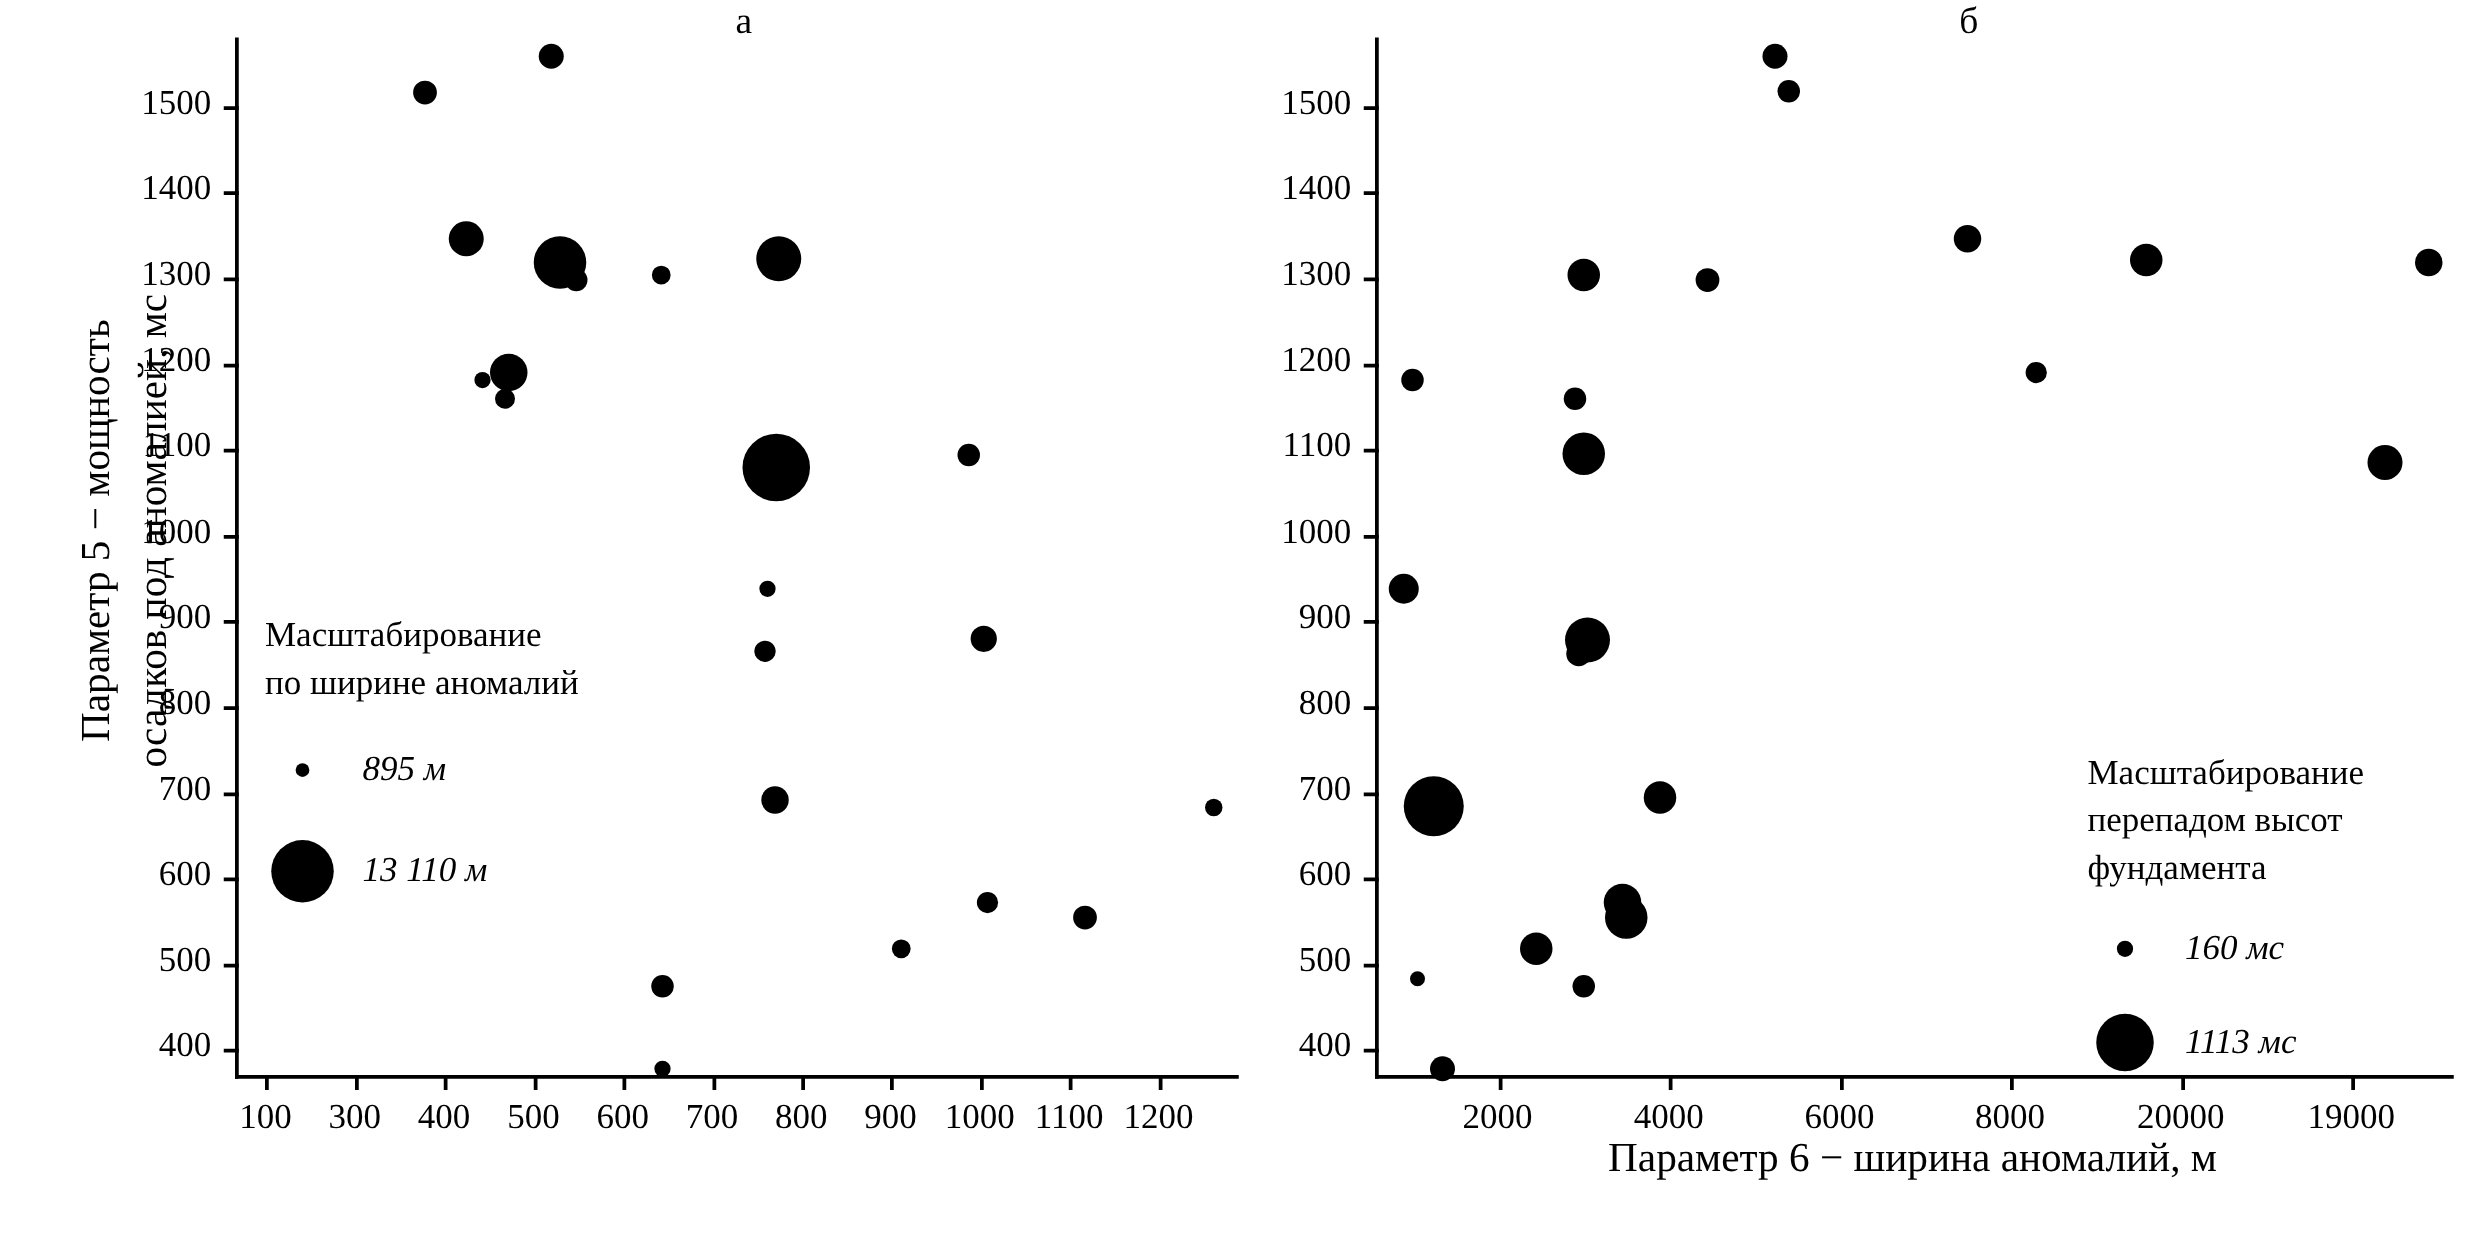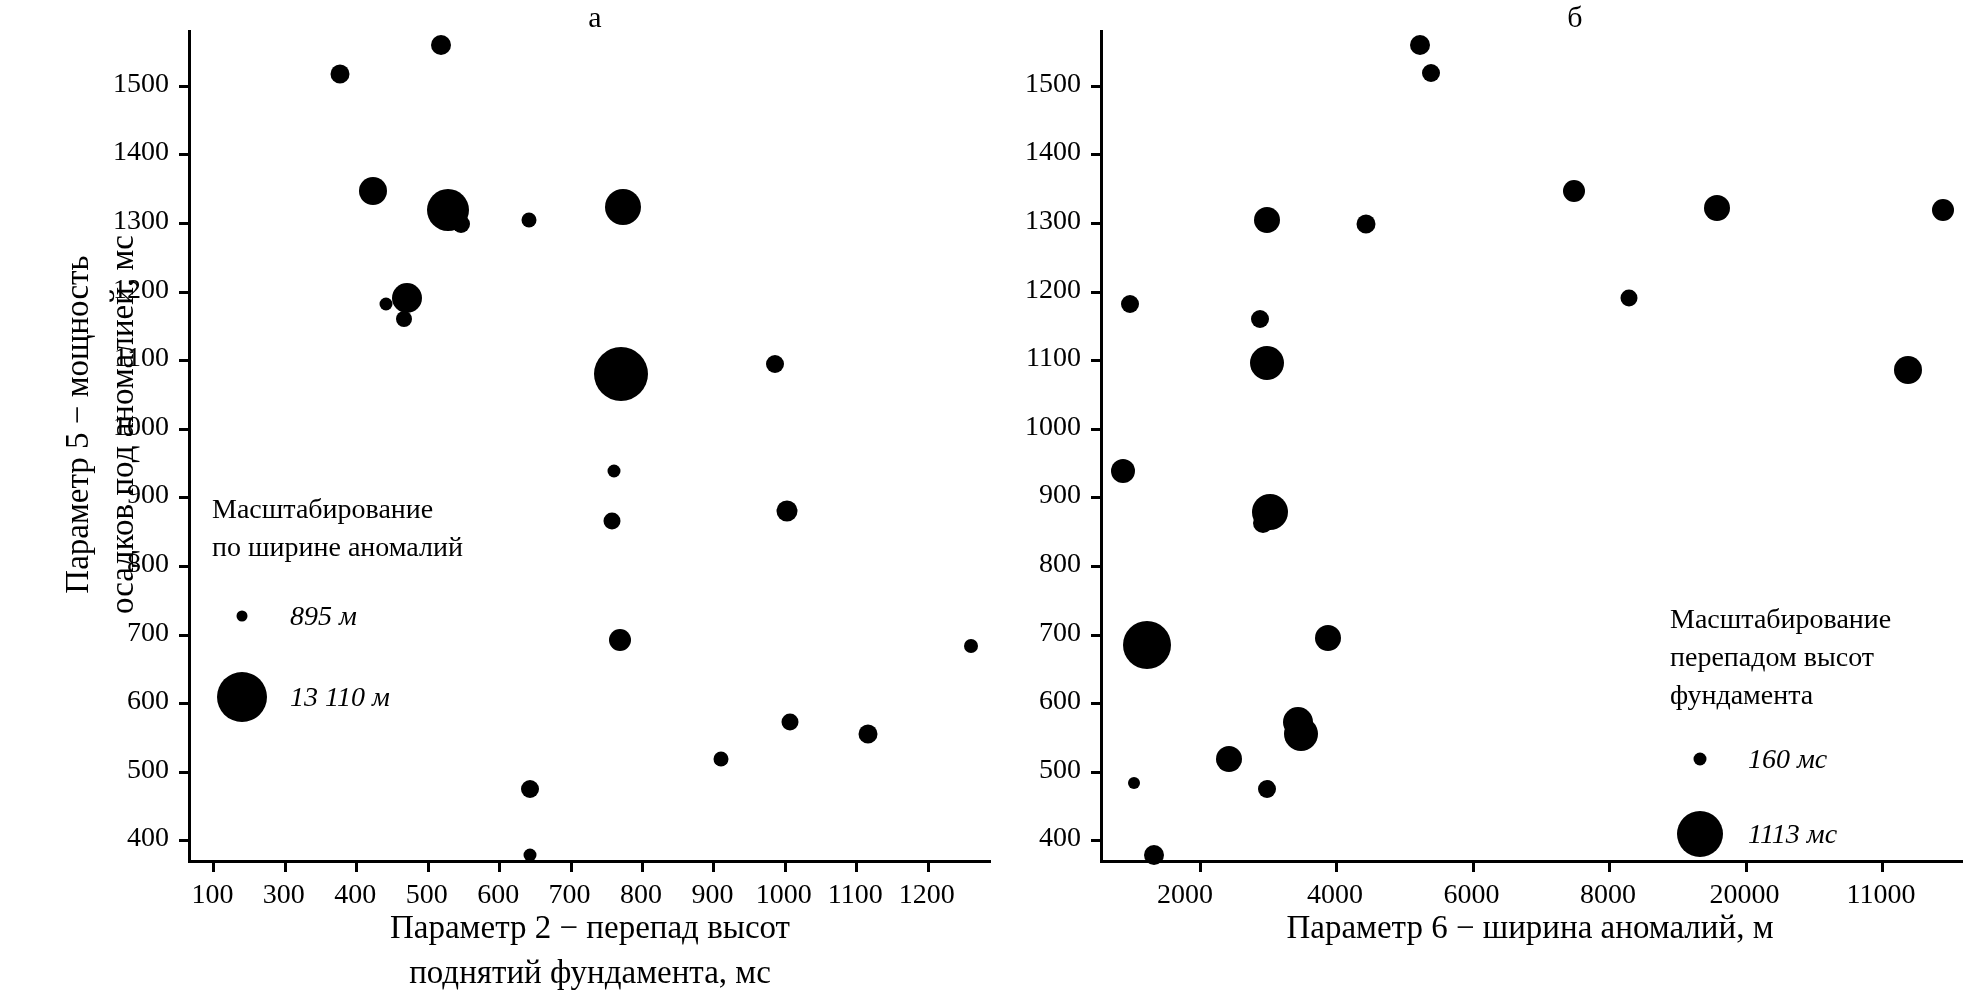--- a/index.html
+++ b/index.html
@@ -158,21 +158,20 @@
 </head>
 <body>
 
 <div id="root">
 
   <div class="panel" id="panel-a">
     <div class="panel-letter" id="letter-a">а</div>
 
     <div class="axis-title-y" id="ytitle-a">Параметр 5 − мощность<br>осадков под аномалией, мс</div>
 
-    <div class="axis-title-x" id="xtitle-a">Параметр 2 − перепад высот<br>поднятий фундамента, мс</div>
 
     <div class="plot-area" id="plot-a">
         <div class="tick-x" style="left: 21.4286px;"></div>
         <div class="xlab" style="left: 21.4286px;">100</div>
         <div class="tick-x" style="left: 92.8571px;"></div>
         <div class="xlab" style="left: 92.8571px;">300</div>
         <div class="tick-x" style="left: 164.286px;"></div>
         <div class="xlab" style="left: 164.286px;">400</div>
         <div class="tick-x" style="left: 235.714px;"></div>
         <div class="xlab" style="left: 235.714px;">500</div>
@@ -252,31 +251,31 @@
       </div>
     </div>
   </div>
 
   <div class="panel" id="panel-b">
     <div class="panel-letter" id="letter-b" style="left:555px">б</div>
   </div>
 
   <div class="plot-area" id="plot-b">
       <div class="tick-x" style="left: 95.5556px;"></div>
-      <div class="xlab" style="left: 82px;">2000</div>
+      <div class="xlab" style="left: 95px;">2000</div>
       <div class="tick-x" style="left: 232.063px;"></div>
       <div class="xlab" style="left: 232.063px;">4000</div>
       <div class="tick-x" style="left: 368.571px;"></div>
       <div class="xlab" style="left: 368.571px;">6000</div>
       <div class="tick-x" style="left: 505.079px;"></div>
       <div class="xlab" style="left: 505.079px;">8000</div>
       <div class="tick-x" style="left: 641.587px;"></div>
       <div class="xlab" style="left: 641.587px;">20000</div>
       <div class="tick-x" style="left: 778.095px;"></div>
-      <div class="xlab" style="left: 778.095px;">11000</div>
+      <div class="xlab" style="left: 778.095px;">19000</div>
       <div class="tick-y" style="top: 809.421px;"></div>
       <div class="ylab" style="top: 809.421px;">400</div>
       <div class="tick-y" style="top: 740.826px;"></div>
       <div class="ylab" style="top: 740.826px;">500</div>
       <div class="tick-y" style="top: 672.231px;"></div>
       <div class="ylab" style="top: 672.231px;">600</div>
       <div class="tick-y" style="top: 603.636px;"></div>
       <div class="ylab" style="top: 603.636px;">700</div>
       <div class="tick-y" style="top: 535.041px;"></div>
       <div class="ylab" style="top: 535.041px;">800</div>

